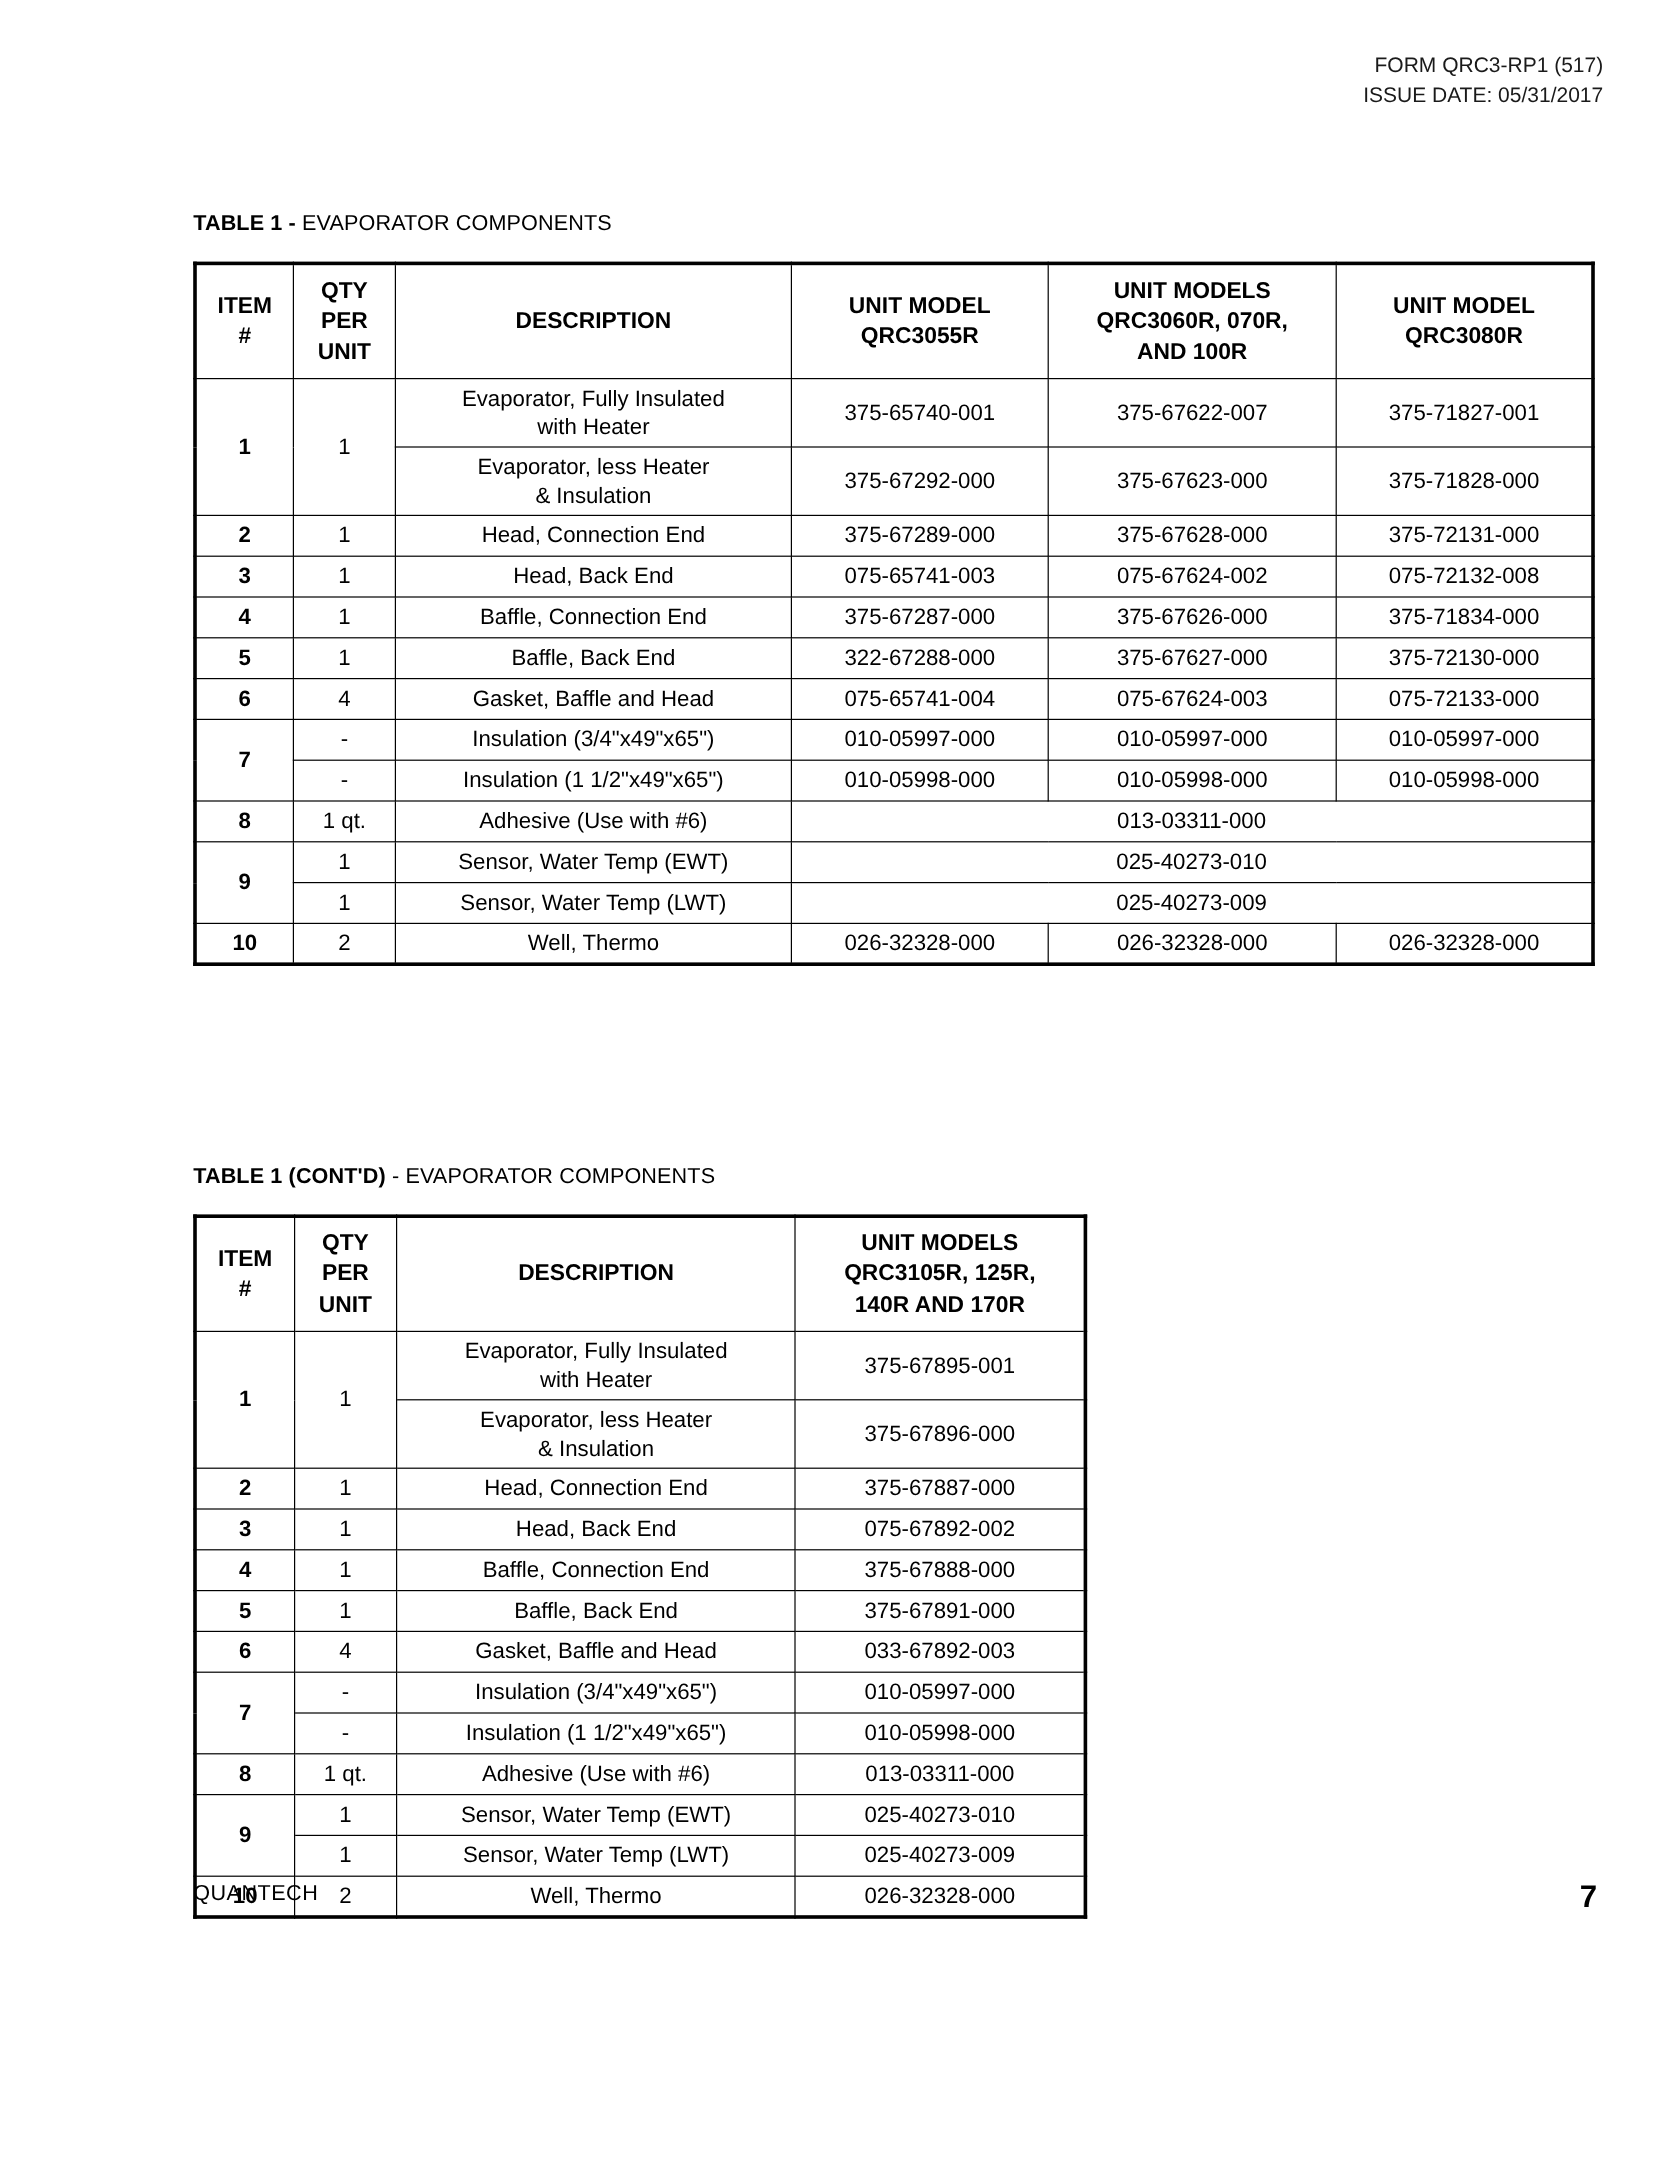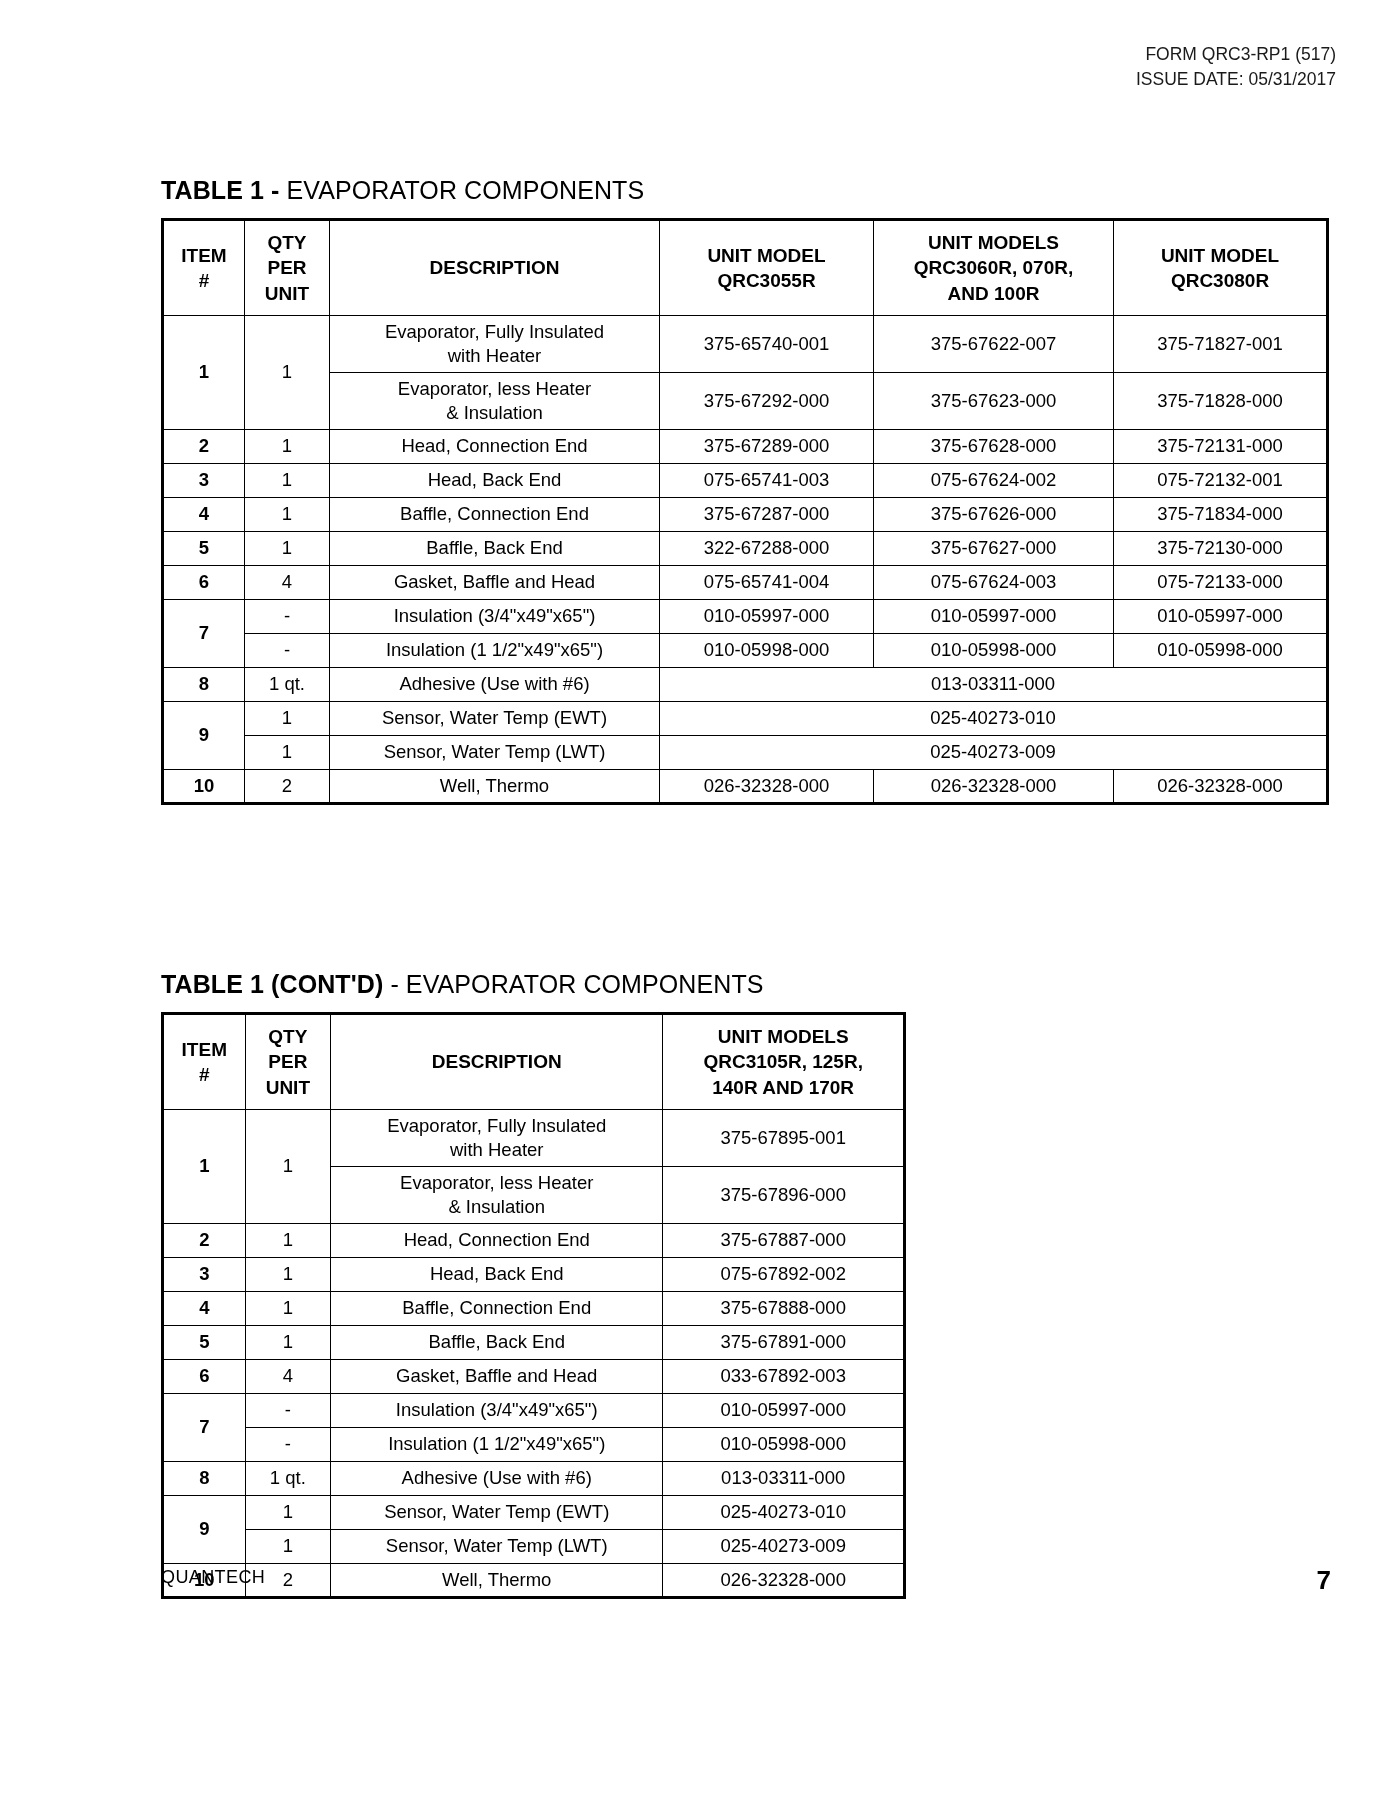--- a/index.html
+++ b/index.html
@@ -39,21 +39,21 @@
     text-align: center;
     font-size: 31px;
     font-weight: bold;
     letter-spacing: 0.2px;
   }
 
   
   .caption {
     position: absolute;
     left: 161px;
-    font-size: 25px;
+    font-size: 18px;
     letter-spacing: 0.1px;
     white-space: nowrap;
   }
   .caption .lead { font-weight: bold; }
 
   #caption-1 { top: 176px; }
   #caption-2 { top: 970px; }
 
   
   table {
@@ -200,21 +200,21 @@
         <td>375-67289-000</td>
         <td>375-67628-000</td>
         <td>375-72131-000</td>
       </tr>
       <tr class="r-norm">
         <td class="bold">3</td>
         <td>1</td>
         <td>Head, Back End</td>
         <td>075-65741-003</td>
         <td>075-67624-002</td>
-        <td>075-72132-001</td>
+        <td>075-72132-008</td>
       </tr>
       <tr class="r-norm">
         <td class="bold">4</td>
         <td>1</td>
         <td>Baffle, Connection End</td>
         <td>375-67287-000</td>
         <td>375-67626-000</td>
         <td>375-71834-000</td>
       </tr>
       <tr class="r-norm">

